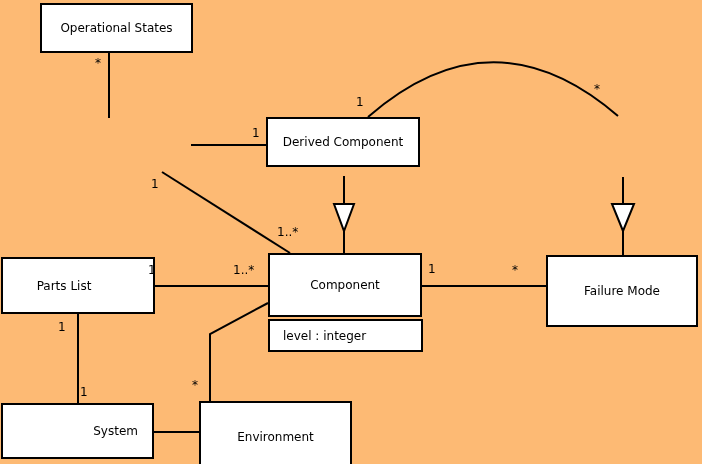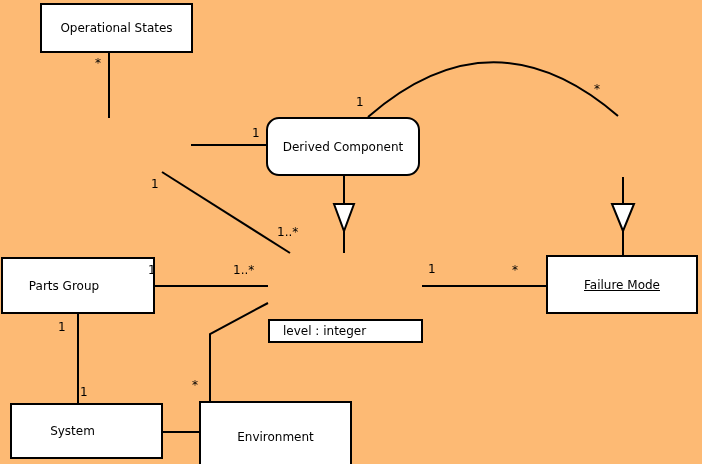--- a/index.html
+++ b/index.html
@@ -38,38 +38,41 @@
     <path d="M78 314 V403"></path>
     <path d="M268 303 L210 334 V401"></path>
     <path d="M153 432 H199"></path>
   </svg>
 
   <div class="cls" style="left:40px;top:3px;width:153px;height:50px;">
     <span>Operational States</span>
   </div>
 
 
-  <div class="cls" style="left:266px;top:117px;width:154px;height:59px;border-radius:13px;">
+  <div class="cls" style="left:266px;top:117px;width:154px;height:50px;">
     <span>Derived Component</span>
   </div>
 
 
   <div class="cls" style="left:1px;top:257px;width:154px;height:57px;">
-    <span class="shift-l">Parts Group</span>
+    <span class="shift-l">Parts List</span>
   </div>
 
-  <div class="cls attr" style="left:268px;top:319px;width:155px;height:24px;">
+  <div class="cls" style="left:268px;top:253px;width:154px;height:64px;">
+    <span>Component</span>
+  </div>
+  <div class="cls attr" style="left:268px;top:319px;width:155px;height:33px;">
     <span>level : integer</span>
   </div>
 
-  <div class="cls" style="left:546px;top:255px;width:152px;height:59px;text-decoration:underline;">
+  <div class="cls" style="left:546px;top:255px;width:152px;height:72px;">
     <span>Failure Mode</span>
   </div>
 
-  <div class="cls" style="left:10px;top:403px;width:153px;height:56px;">
+  <div class="cls" style="left:1px;top:403px;width:153px;height:56px;justify-content:flex-end;">
     <span class="shift-l">System</span>
   </div>
 
   <div class="cls" style="left:199px;top:401px;width:153px;height:71px;">
     <span>Environment</span>
   </div>
 
   <span class="mult" style="left:95px;top:56px;">*</span>
   <span class="mult" style="left:252px;top:126px;">1</span>
   <span class="mult" style="left:356px;top:95px;">1</span>

